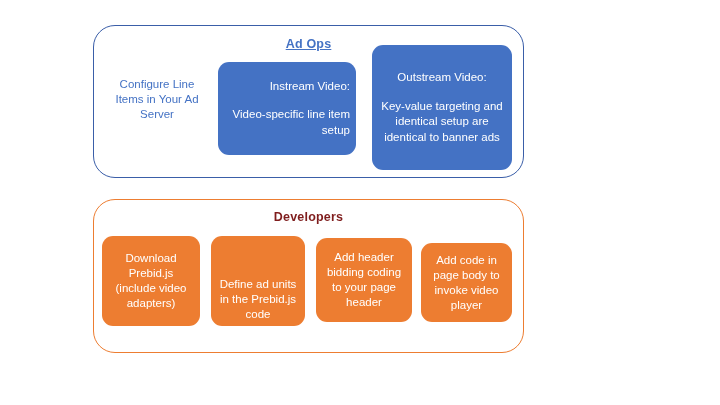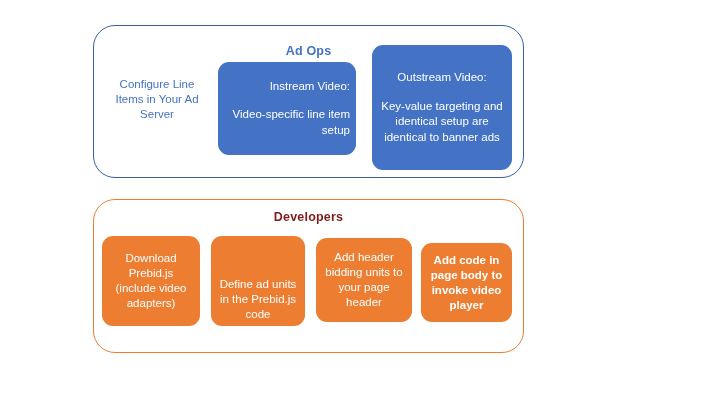--- a/index.html
+++ b/index.html
@@ -48,22 +48,23 @@
   .group-title {
     position: absolute;
     left: 0;
     width: 100%;
     text-align: center;
     font-weight: bold;
     font-size: 12.5px;
     letter-spacing: 0.2px;
   }
   .group-title.blue {
-    top: 18px;
+    top: 11px;
     color: #4472C4;
+    text-decoration: underline;
   }
   .group-title.orange {
     top: 10px;
     color: #7f1d1d;
   }
 
   
   .plain-node {
     position: absolute;
     display: flex;
@@ -145,21 +146,20 @@
     left: 316px;
     top: 238px;
     width: 96px;
     height: 84px;
   }
   .box-dev4 {
     left: 421px;
     top: 243px;
     width: 91px;
     height: 79px;
-    font-weight: bold;
   }
 </style>
 </head>
 <body>
 
 <div id="canvas">
 
   <div class="group group-adops">
     <div class="group-title blue">Ad Ops</div>
   </div>
@@ -190,20 +190,20 @@
 
   <div class="box orange box-dev1">
     <span class="inner">Download Prebid.js (include video adapters)</span>
   </div>
 
   <div class="box orange box-dev2">
     <span class="inner">Define ad units in the Prebid.js code</span>
   </div>
 
   <div class="box orange box-dev3">
-    <span class="inner">Add header bidding units to your page header</span>
+    <span class="inner">Add header bidding coding to your page header</span>
   </div>
 
   <div class="box orange box-dev4">
     <span class="inner">Add code in page body to invoke video player</span>
   </div>
 
 </div>
 
 </body></html>

